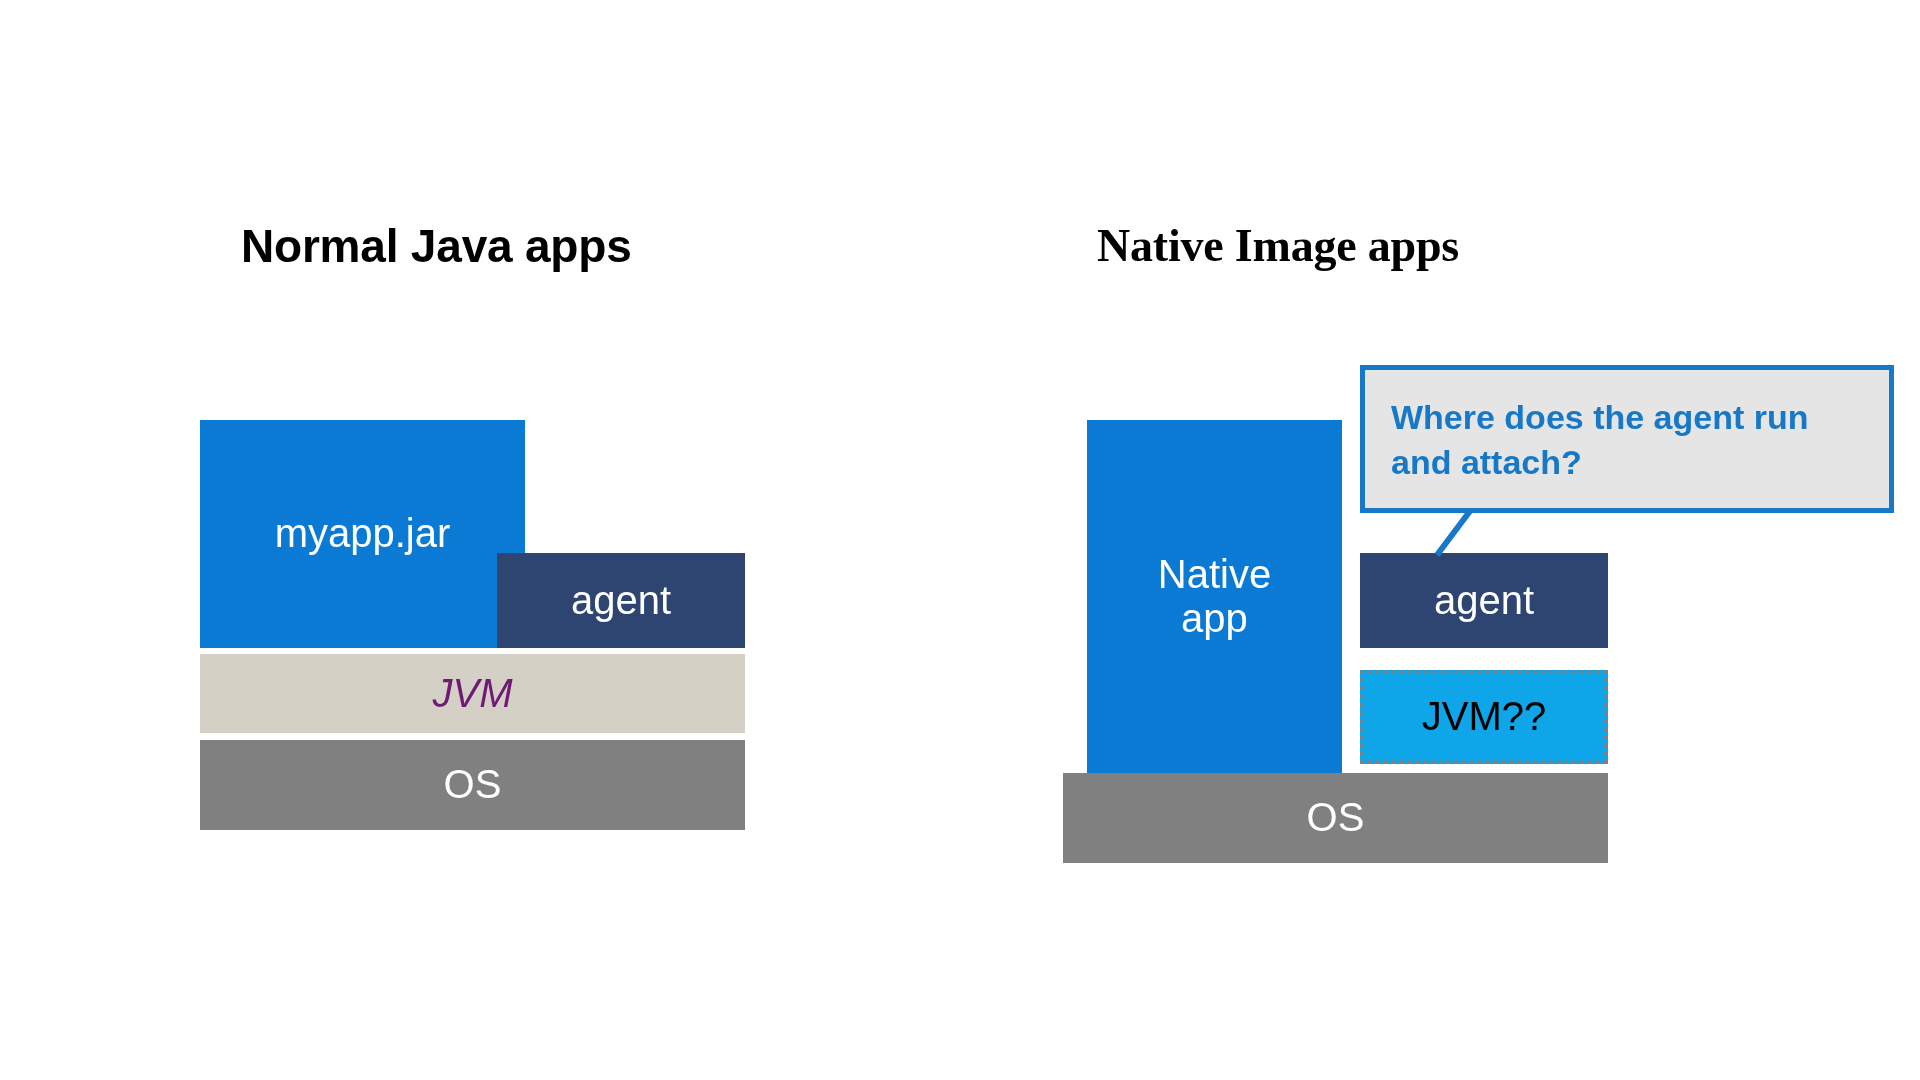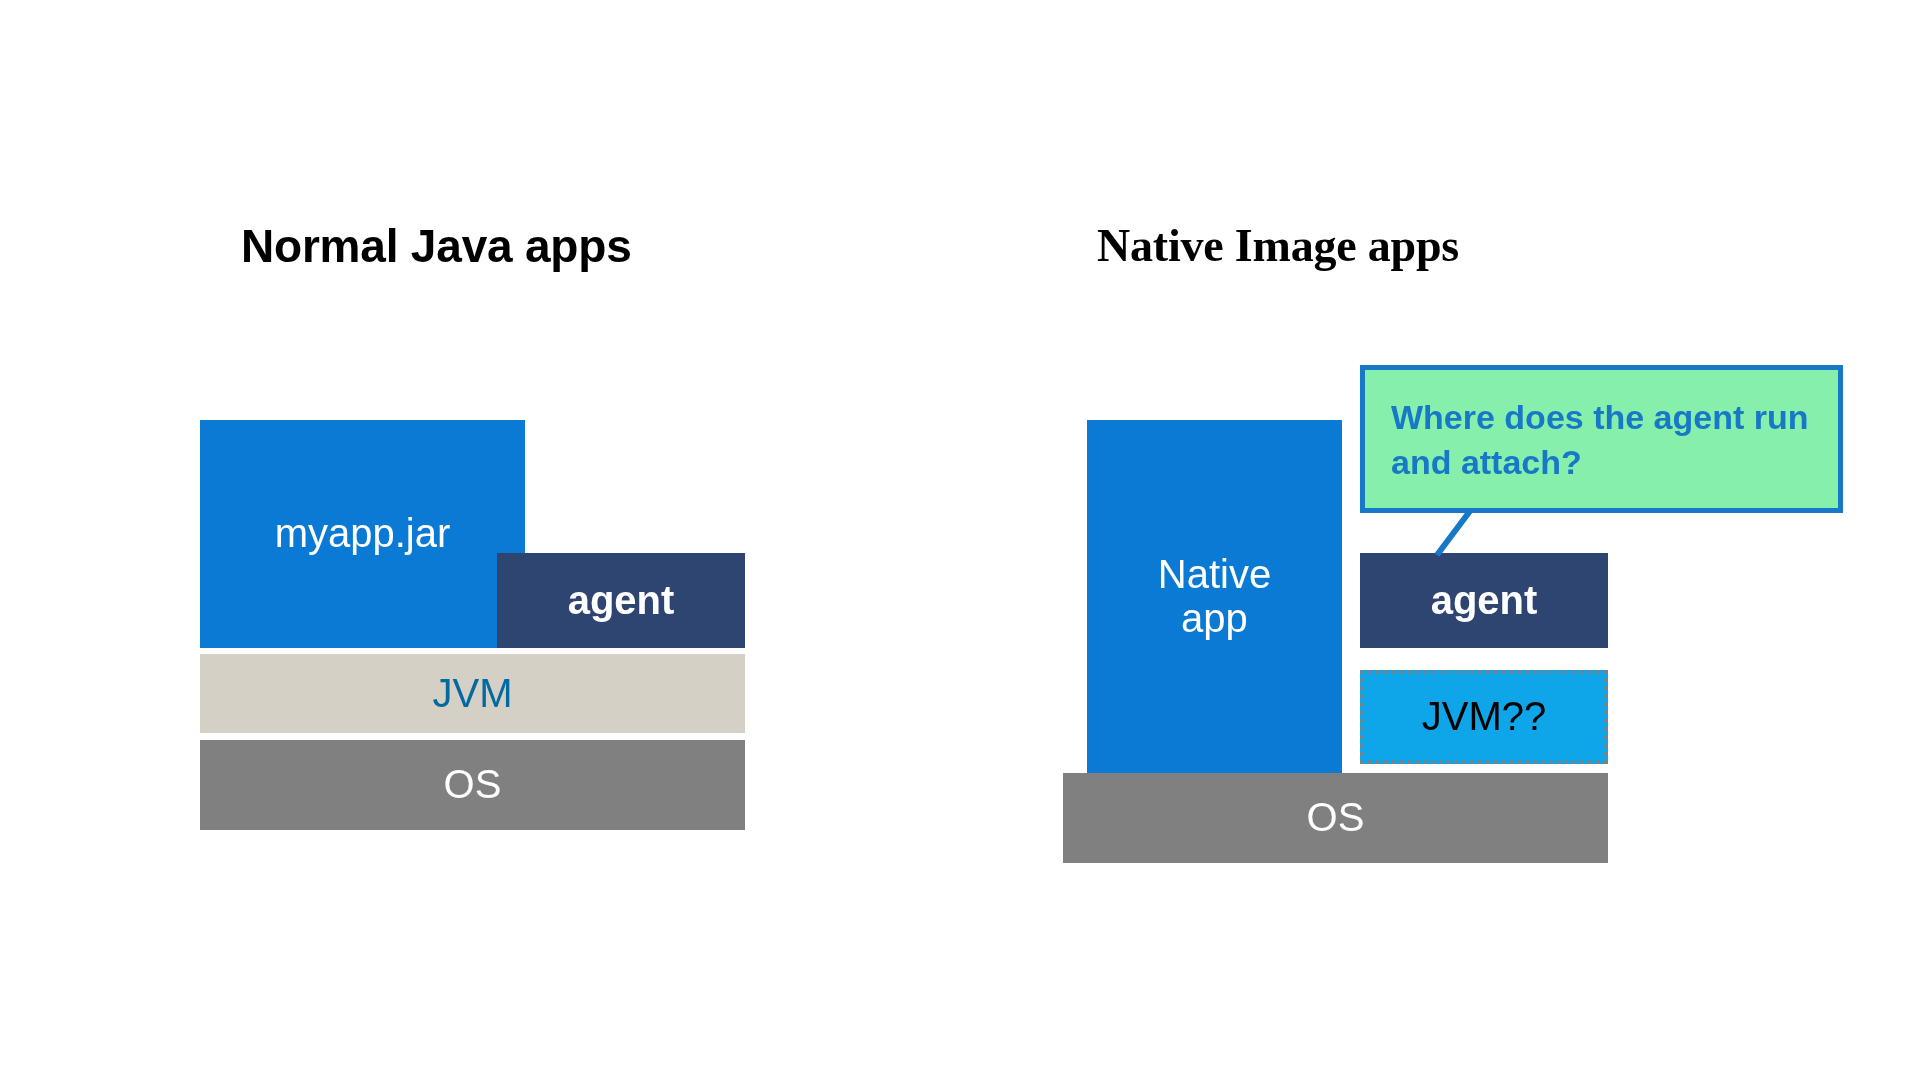--- a/index.html
+++ b/index.html
@@ -38,22 +38,22 @@
     position: absolute;
     display: flex;
     align-items: center;
     justify-content: center;
     text-align: center;
     font-size: 40px;
     line-height: 1.08;
     box-sizing: border-box;
   }
   .block.app   { background: #0B7AD4; color: #ffffff; }
-  .block.agent { background: #2E4572; color: #ffffff; font-weight: bold; }
-  .block.jvm   { background: #D4D0C6; color: #0369a1; }
+  .block.agent { background: #2E4572; color: #ffffff; }
+  .block.jvm   { background: #D4D0C6; color: #701a75; font-style: italic; }
   .block.os    { background: #808080; color: #ffffff; }
   .block.ghost {
     background: #0ea5e9;
     color: #000000;
     border: 4px dotted #7F7F7F;
   }
 
   
   #left-app    { left: 200px; top: 420px; width: 325px;  height: 228px; }
   #left-agent  { left: 497px; top: 553px; width: 248px;  height: 95px;  }
@@ -64,24 +64,24 @@
   #right-app   { left: 1063px; top: 420px; width: 255px; height: 353px; margin-left: 24px; }
   #right-agent { left: 1360px; top: 553px; width: 248px; height: 95px;  }
   #right-jvm   { left: 1360px; top: 670px; width: 248px; height: 94px;  }
   #right-os    { left: 1063px; top: 773px; width: 545px; height: 90px;  }
 
   
   #callout {
     position: absolute;
     left: 1360px;
     top: 365px;
-    width: 483px;
+    width: 534px;
     height: 148px;
     border: 5px solid #1878C8;
-    background: #86efac;
+    background: #e5e5e5;
     box-sizing: border-box;
   }
   #callout-text {
     position: absolute;
     left: 26px;
     top: 25px;
     width: 430px;
     font-size: 34px;
     font-weight: bold;
     line-height: 1.32;

